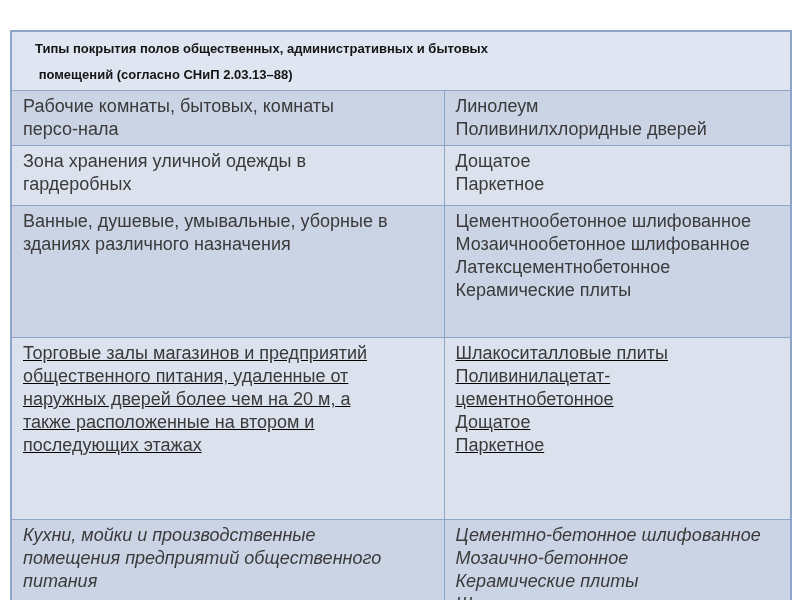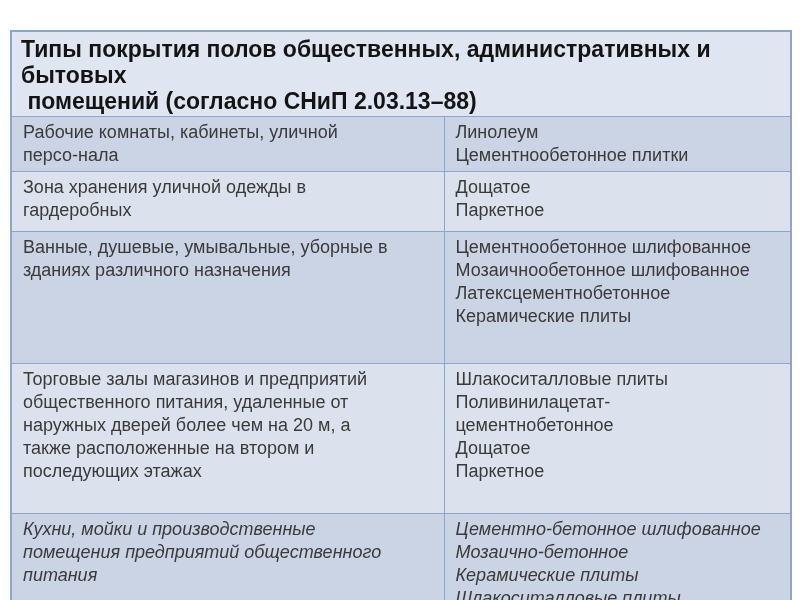--- a/index.html
+++ b/index.html
@@ -28,58 +28,58 @@
     border: 1.5px solid #8da5c8;
     vertical-align: top;
     white-space: pre-wrap;
     word-wrap: break-word;
     font-size: 18px;
     line-height: 23px;
     color: #3a3a3a;
     padding: 4px 8px 4px 11px;
   }
   tr.header-row td {
-    font-size: 23px;
+    font-size: 13px;
     line-height: 26px;
     font-weight: bold;
     color: #141414;
-    padding: 4px 10px 2px 9px;
+    padding: 4px 10px 2px 23px;
     margin-left: 27px;
   }
   tr.light td { background: #dbe2ee; margin-left: 44px; }
   tr.dark td { background: #cbd4e5; }
   tr.header-row td { background: #dfe5f1; }
 
   tr.header-row { height: 58px; }
   tr.row-1 { height: 53px; }
   tr.row-2 { height: 60px; }
   tr.row-3 { height: 132px; }
-  tr.row-4 { height: 150px; }
+  tr.row-4 { height: 182px; text-decoration: underline; }
   tr.row-5 { height: 128px; font-style: italic; }
   tr.row-6 { height: 57px; }
 </style>
 </head>
 <body>
 
 <div class="canvas">
   <table class="floor-table">
     <colgroup>
       <col style="width:433px">
       <col style="width:347px">
     </colgroup>
     <tbody>
       <tr class="header-row">
         <td colspan="2">Типы покрытия полов общественных, административных и бытовых
  помещений (согласно СНиП 2.03.13–88)</td>
       </tr>
       <tr class="row-1 dark">
-        <td>Рабочие комнаты, кабинеты, уличной
+        <td>Рабочие комнаты, бытовых, комнаты
 персо-нала</td>
         <td>Линолеум
-Цементнообетонное плитки</td>
+Поливинилхлоридные дверей</td>
       </tr>
       <tr class="row-2 light">
         <td>Зона хранения уличной одежды в
 гардеробных</td>
         <td>Дощатое
 Паркетное</td>
       </tr>
       <tr class="row-3 dark">
         <td>Ванные, душевые, умывальные, уборные в
 зданиях различного назначения</td>

